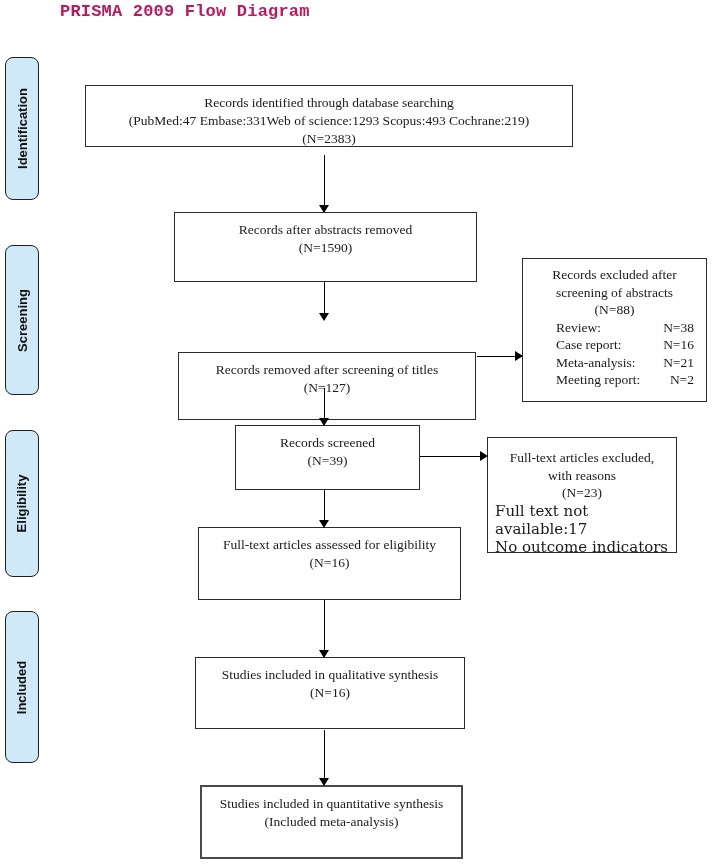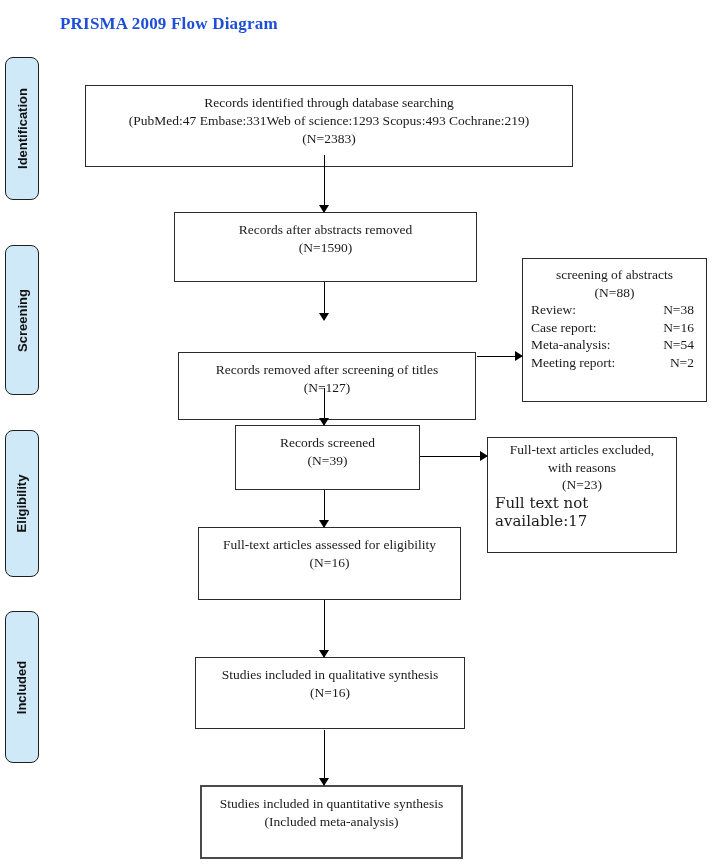--- a/index.html
+++ b/index.html
@@ -5,23 +5,23 @@
   html,body{margin:0;padding:0;background:#ffffff;}
   #canvas{
     position:relative;
     width:714px;height:865px;
     background:#ffffff;
     font-family:"Liberation Serif", serif;
     color:#1a1a1a;
     overflow:hidden;
   }
   .title{
-    position:absolute;left:60px;top:14px;
-    font-family:Liberation Serif, serif;
-    font-weight:bold;font-size:17px;color:#1d4ed8;
+    position:absolute;left:60px;top:2px;
+    font-family:Liberation Mono, monospace;
+    font-weight:bold;font-size:17px;color:#be185d;
     letter-spacing:.2px;
   }
   .stage{
     position:absolute;left:5px;width:34px;
     background:#cfe9f8;border:1.5px solid #1f1f1f;border-radius:8px;
     display:flex;align-items:center;justify-content:center;
     box-sizing:border-box;
   }
   .stage span{
     transform:rotate(-90deg);
@@ -34,21 +34,21 @@
     border:1.5px solid #2b2b2b;box-sizing:border-box;
     text-align:center;font-size:13.5px;line-height:18px;
   }
   .fbox .inner{padding-top:8px;}
   .sbox{
     position:absolute;background:#fff;
     border:1.5px solid #2b2b2b;box-sizing:border-box;
     font-size:13.5px;line-height:17.5px;
   }
   .sbox .hdr{text-align:center;}
-  .srow{display:flex;justify-content:space-between;padding:0 12px 0 8px;}
+  .srow{display:flex;justify-content:space-between;padding:0 12px 0 8px;margin-left:25px;}
   .slines{padding:0 6px 0 7px;font-family:"DejaVu Serif", serif;font-size:15px;line-height:18px;}
   .varrow{position:absolute;width:0;border-left:1.5px solid #000;}
   .varrow::after{
     content:'';position:absolute;left:-6px;bottom:-1px;
     border:5px solid transparent;border-top:8px solid #000;border-bottom:0;
   }
   .harrow{position:absolute;height:0;border-top:1.5px solid #000;}
   .harrow::after{
     content:'';position:absolute;right:-1px;top:-5.7px;
     border:5px solid transparent;border-left:8px solid #000;border-right:0;
@@ -68,21 +68,21 @@
   <div class="stage" style="top:245px;height:150px;">
     <span>Screening</span>
   </div>
   <div class="stage" style="top:430px;height:147px;">
     <span>Eligibility</span>
   </div>
   <div class="stage" style="top:611px;height:152px;">
     <span>Included</span>
   </div>
 
-  <div class="fbox" style="left:85px;top:85px;width:488px;height:82px;">
+  <div class="fbox" style="left:85px;top:85px;width:488px;height:62px;">
     <div class="inner">
       <div>Records identified through database searching</div>
       <div>(PubMed:47 Embase:331Web of science:1293 Scopus:493 Cochrane:219)</div>
       <div>(N=2383)</div>
     </div>
   </div>
 
   <div class="fbox" style="left:174px;top:212px;width:303px;height:70px;">
     <div class="inner">
       <div>Records after abstracts removed</div>
@@ -119,46 +119,48 @@
   </div>
 
   <div class="fbox b7" style="left:200px;top:785px;width:263px;height:74px;">
     <div class="inner">
       <div>Studies included in quantitative synthesis</div>
       <div>(Included meta-analysis)</div>
     </div>
   </div>
 
   <div class="sbox" style="left:522px;top:258px;width:185px;height:144px;padding-top:7px;">
+    <div class="hdr">Records excluded after</div>
     <div class="hdr">screening of abstracts</div>
     <div class="hdr">(N=88)</div>
     <div class="srow">
       <span>Review:</span>
       <span>N=38</span>
     </div>
     <div class="srow">
       <span>Case report:</span>
       <span>N=16</span>
     </div>
     <div class="srow">
       <span>Meta-analysis:</span>
-      <span>N=54</span>
+      <span>N=21</span>
     </div>
     <div class="srow">
       <span>Meeting report:</span>
       <span>N=2</span>
     </div>
   </div>
 
-  <div class="sbox" style="left:487px;top:437px;width:190px;height:116px;padding-top:3px;">
+  <div class="sbox" style="left:487px;top:437px;width:190px;height:116px;padding-top:11px;">
     <div class="hdr">Full-text articles excluded,</div>
     <div class="hdr">with reasons</div>
     <div class="hdr">(N=23)</div>
     <div class="slines">
       <div>Full text not available:17</div>
+      <div>No outcome indicators</div>
     </div>
   </div>
 
   <div class="varrow" style="left:324px;top:155px;height:57px;"></div>
   <div class="varrow" style="left:324px;top:282px;height:38px;"></div>
   <div class="varrow" style="left:324px;top:388px;height:37px;"></div>
   <div class="varrow" style="left:324px;top:490px;height:37px;"></div>
   <div class="varrow" style="left:324px;top:600px;height:57px;"></div>
   <div class="varrow" style="left:324px;top:730px;height:55px;"></div>
   <div class="harrow" style="left:477px;top:356px;width:45px;"></div>

